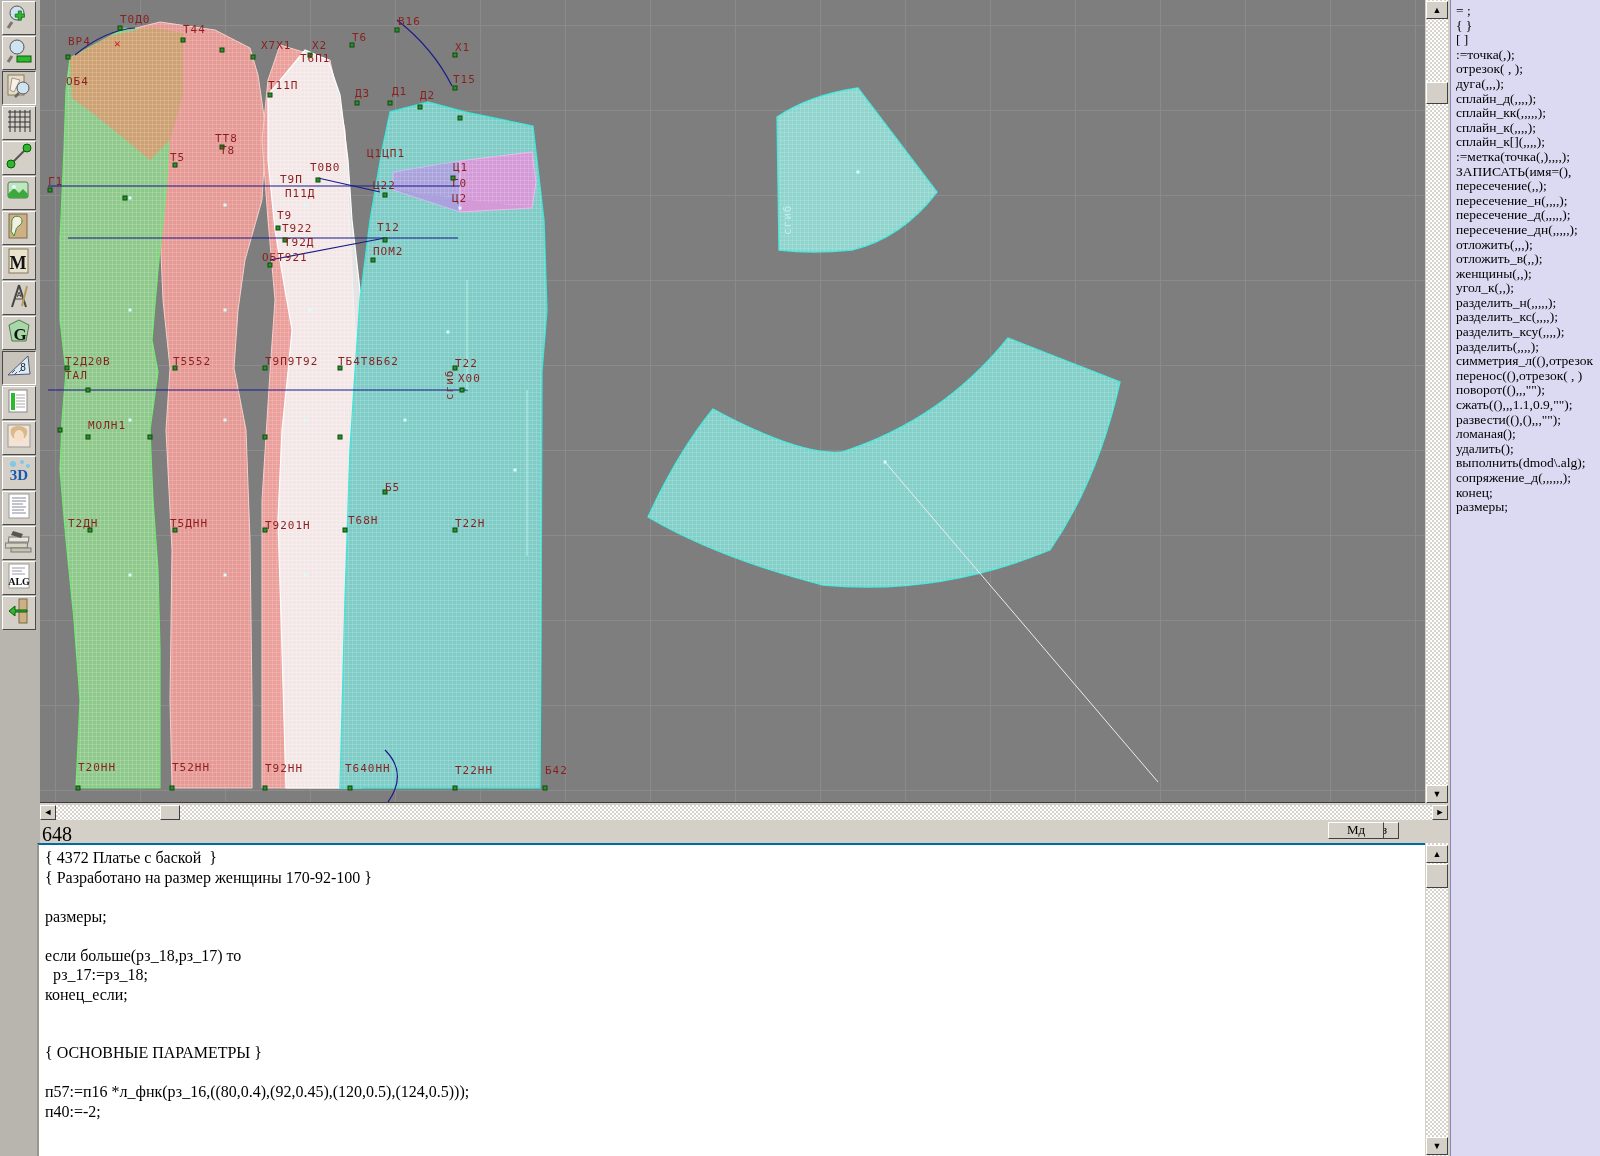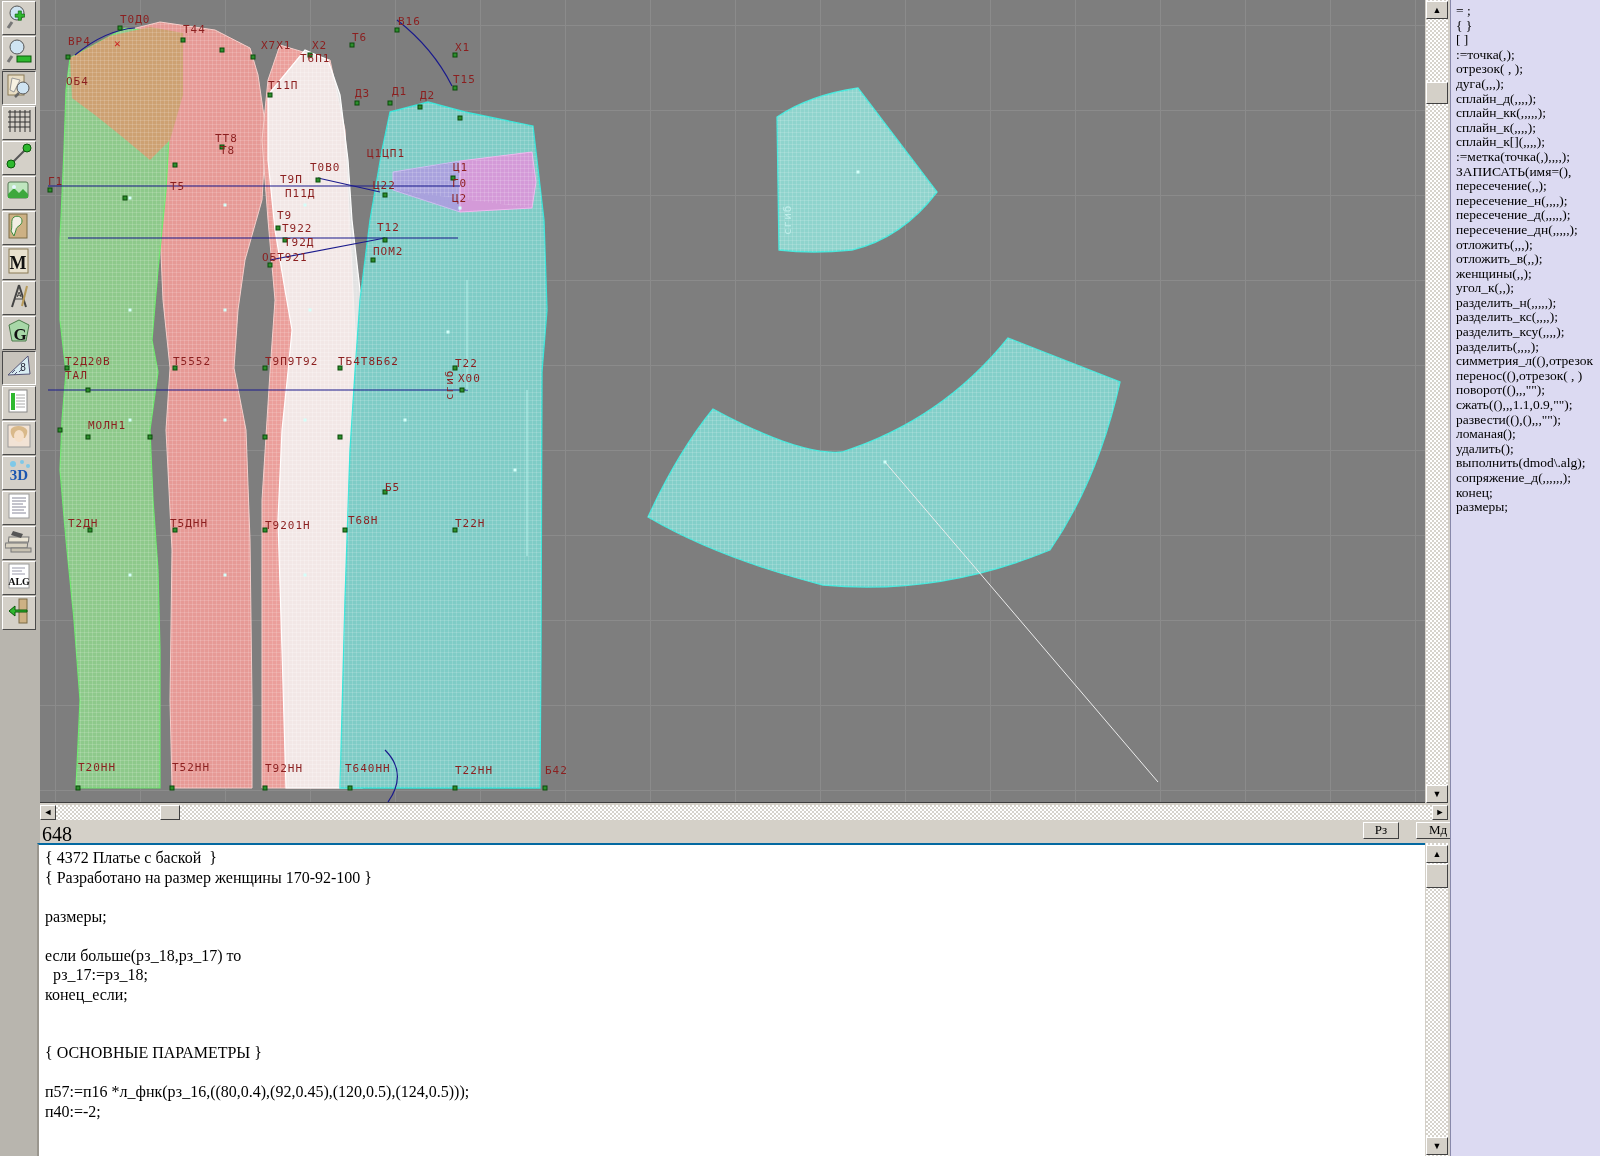--- a/index.html
+++ b/index.html
@@ -329,21 +329,21 @@
         <div class="cadlabel" style="left: 312px; top: 32px;">Т6</div>
         <div class="cadlabel" style="left: 358px; top: 16px;">В16</div>
         <div class="cadlabel" style="left: 415px; top: 42px;">Х1</div>
         <div class="cadlabel" style="left: 413px; top: 74px;">Т15</div>
         <div class="cadlabel" style="left: 228px; top: 80px;">Т11П</div>
         <div class="cadlabel" style="left: 315px; top: 88px;">Д3</div>
         <div class="cadlabel" style="left: 352px; top: 86px;">Д1</div>
         <div class="cadlabel" style="left: 380px; top: 90px;">Д2</div>
         <div class="cadlabel" style="left: 175px; top: 133px;">ТТ8</div>
         <div class="cadlabel" style="left: 180px; top: 145px;">Т8</div>
-        <div class="cadlabel" style="left: 130px; top: 152px; margin-top: 29px;">Т5</div>
+        <div class="cadlabel" style="left: 130px; top: 152px;">Т5</div>
         <div class="cadlabel" style="left: 8px; top: 176px;">Г1</div>
         <div class="cadlabel" style="left: 327px; top: 148px;">Ц1ЦП1</div>
         <div class="cadlabel" style="left: 270px; top: 162px;">Т0В0</div>
         <div class="cadlabel" style="left: 413px; top: 162px;">Ц1</div>
         <div class="cadlabel" style="left: 240px; top: 174px;">Т9П</div>
         <div class="cadlabel" style="left: 245px; top: 188px;">П11Д</div>
         <div class="cadlabel" style="left: 333px; top: 180px;">Ц22</div>
         <div class="cadlabel" style="left: 412px; top: 178px;">Г0</div>
         <div class="cadlabel" style="left: 412px; top: 193px;">Ц2</div>
         <div class="cadlabel" style="left: 237px; top: 210px;">Т9</div>
@@ -383,21 +383,21 @@
   <div class="sb-btn" style="left:1426px;top:785px;width:22px;height:18px;">▼</div>
 
   <div class="sb-track" style="left:40px;top:805px;width:1408px;height:15px;"></div>
   <div class="sb-btn" style="left:40px;top:805px;width:16px;height:15px;">◄</div>
   <div class="sb-thumb" style="left:160px;top:805px;width:20px;height:15px;"></div>
   <div class="sb-btn" style="left:1432px;top:805px;width:16px;height:15px;">►</div>
 
   <div id="statusrow">
     <span id="statusnum">648</span>
     <div class="minibtn" style="left:1323px;width:36px;">Рз</div>
-    <div class="minibtn" style="left:1376px;width:44px;">Мд</div>
+    <div class="minibtn" style="left:1288px;width:56px;">Мд</div>
   </div>
 
   <div id="codearea">
       <div class="codeline">{ 4372 Платье с баской  }</div>
       <div class="codeline">{ Разработано на размер женщины 170-92-100 }</div>
       <div class="codeline">&nbsp;</div>
       <div class="codeline">размеры;</div>
       <div class="codeline">&nbsp;</div>
       <div class="codeline">если больше(рз_18,рз_17) то</div>
       <div class="codeline">  рз_17:=рз_18;</div>

